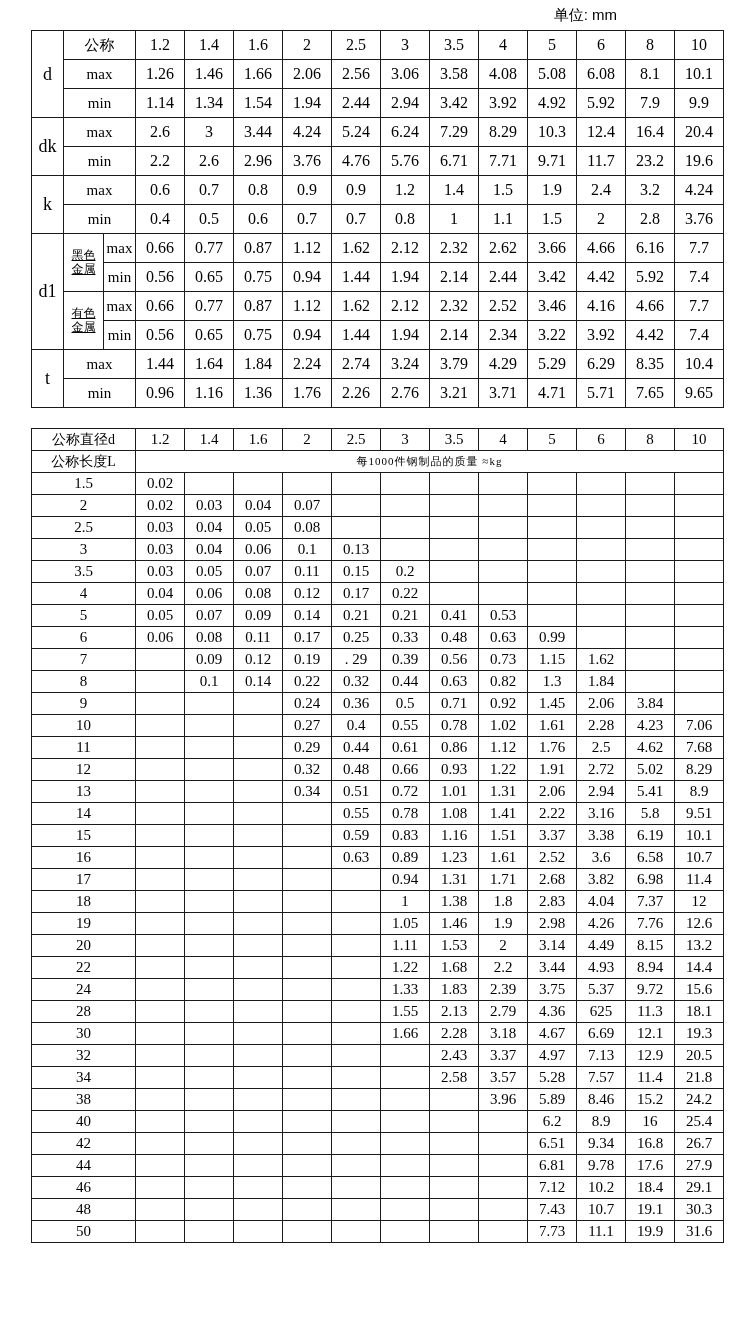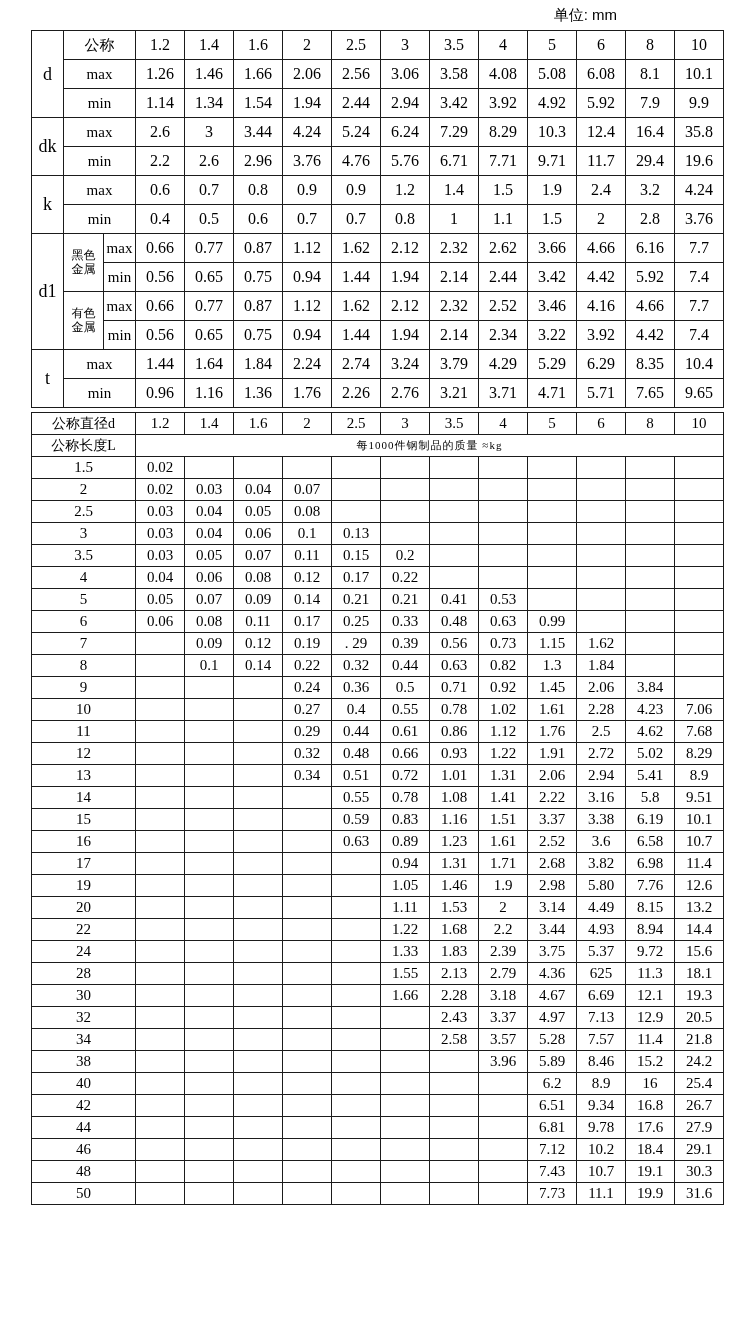--- a/index.html
+++ b/index.html
@@ -37,22 +37,23 @@
   }
   .spec td { height: 29px; font-size: 16px; }
   .spec td.group  { font-size: 18px; }
   .spec td.rowlab { font-size: 15px; }
   .spec td.sub {
     font-size: 12px;
     white-space: normal;
     line-height: 1.15;
     padding: 0 2px;
     word-break: break-all;
+    text-decoration: underline;
   }
-  .weight { margin-top: 4px; }
+  .weight { margin-top: 20px; }
   .weight td { height: 22px; font-size: 15px; }
   .weight td.head { font-size: 14px; }
   .weight td.mass { font-size: 11px; letter-spacing: 1px; }
 </style>
 </head>
 <body>
 
 <div class="page">
 
   <div class="unit">单位: mm</div>
@@ -129,35 +130,35 @@
           <td class="num">3</td>
           <td class="num">3.44</td>
           <td class="num">4.24</td>
           <td class="num">5.24</td>
           <td class="num">6.24</td>
           <td class="num">7.29</td>
           <td class="num">8.29</td>
           <td class="num">10.3</td>
           <td class="num">12.4</td>
           <td class="num">16.4</td>
-          <td class="num">35.8</td>
+          <td class="num">20.4</td>
         </tr>
         <tr>
           <td class="rowlab" colspan="2">min</td>
           <td class="num">2.2</td>
           <td class="num">2.6</td>
           <td class="num">2.96</td>
           <td class="num">3.76</td>
           <td class="num">4.76</td>
           <td class="num">5.76</td>
           <td class="num">6.71</td>
           <td class="num">7.71</td>
           <td class="num">9.71</td>
           <td class="num">11.7</td>
-          <td class="num">29.4</td>
+          <td class="num">23.2</td>
           <td class="num">19.6</td>
         </tr>
         <tr>
           <td class="group" rowspan="2">k</td>
           <td class="rowlab" colspan="2">max</td>
           <td class="num">0.6</td>
           <td class="num">0.7</td>
           <td class="num">0.8</td>
           <td class="num">0.9</td>
           <td class="num">0.9</td>
@@ -596,31 +597,46 @@
           <td class="num"></td>
           <td class="num">0.94</td>
           <td class="num">1.31</td>
           <td class="num">1.71</td>
           <td class="num">2.68</td>
           <td class="num">3.82</td>
           <td class="num">6.98</td>
           <td class="num">11.4</td>
         </tr>
         <tr>
+          <td class="num">18</td>
+          <td class="num"></td>
+          <td class="num"></td>
+          <td class="num"></td>
+          <td class="num"></td>
+          <td class="num"></td>
+          <td class="num">1</td>
+          <td class="num">1.38</td>
+          <td class="num">1.8</td>
+          <td class="num">2.83</td>
+          <td class="num">4.04</td>
+          <td class="num">7.37</td>
+          <td class="num">12</td>
+        </tr>
+        <tr>
           <td class="num">19</td>
           <td class="num"></td>
           <td class="num"></td>
           <td class="num"></td>
           <td class="num"></td>
           <td class="num"></td>
           <td class="num">1.05</td>
           <td class="num">1.46</td>
           <td class="num">1.9</td>
           <td class="num">2.98</td>
-          <td class="num">5.80</td>
+          <td class="num">4.26</td>
           <td class="num">7.76</td>
           <td class="num">12.6</td>
         </tr>
         <tr>
           <td class="num">20</td>
           <td class="num"></td>
           <td class="num"></td>
           <td class="num"></td>
           <td class="num"></td>
           <td class="num"></td>

